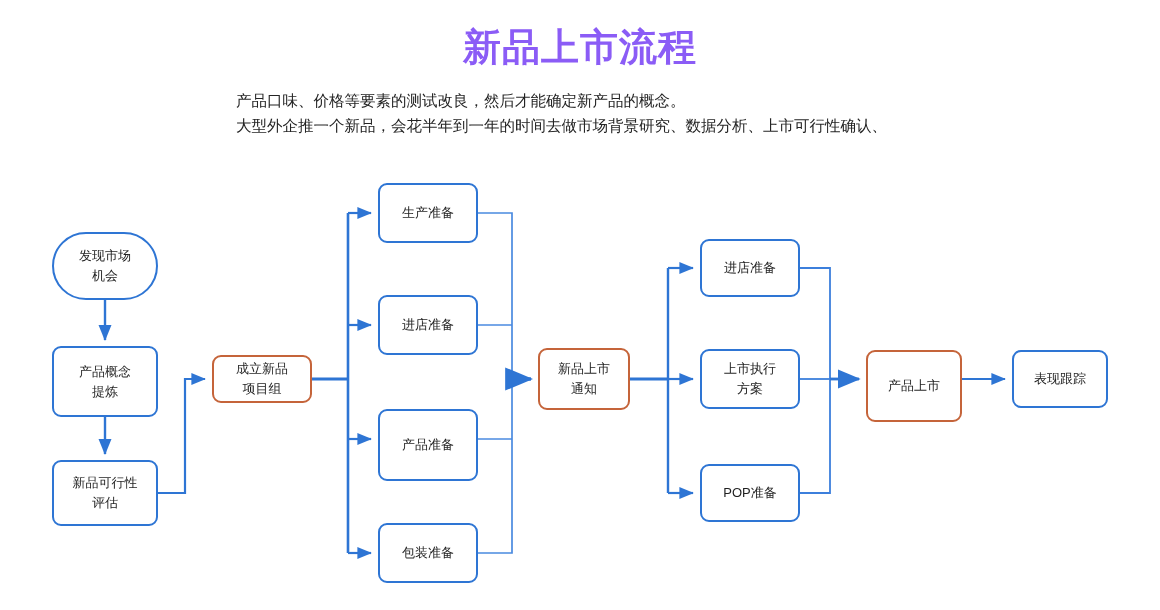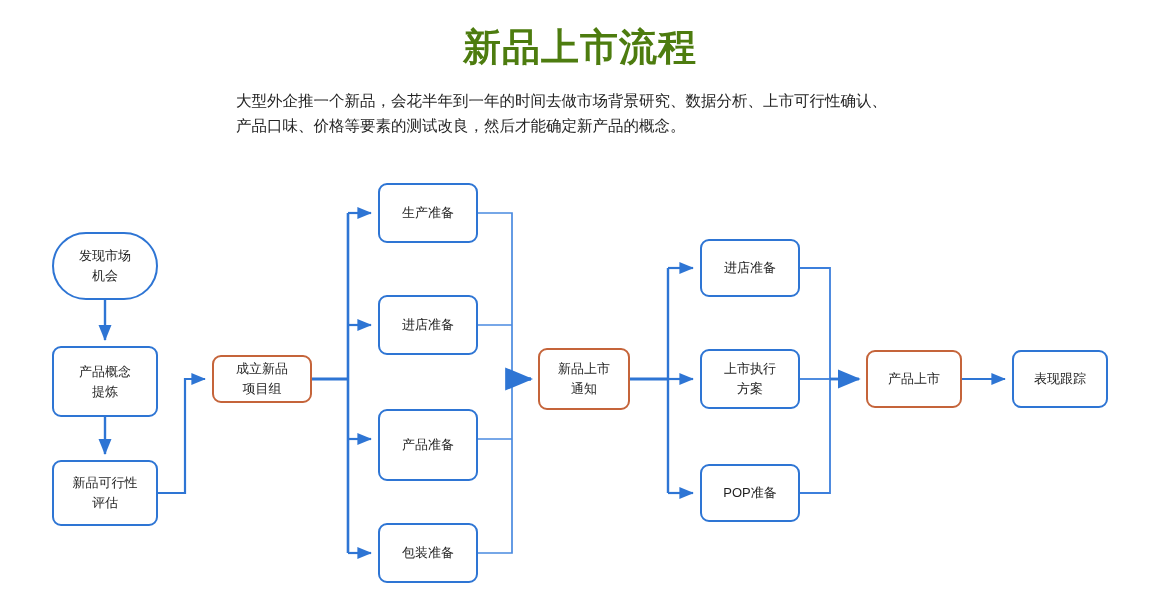--- a/index.html
+++ b/index.html
@@ -23,21 +23,21 @@
   }
   #title {
     position: absolute;
     left: 0;
     top: 22px;
     width: 1160px;
     text-align: center;
     font-size: 38px;
     font-weight: bold;
     letter-spacing: 1px;
-    color: #4d7c0f;
+    color: #8b5cf6;
     font-family: "Liberation Sans", "DejaVu Sans", sans-serif;
   }
   #subtitle {
     position: absolute;
     left: 236px;
     top: 88px;
     width: 720px;
     font-size: 15.5px;
     line-height: 25px;
     color: #242424;
@@ -114,22 +114,22 @@
     <path d="M800,493 L830,493 L830,379" stroke-width="1.8" stroke="#3C7FDC"></path>
     <path d="M830,379 L859,379" stroke-width="2.8" marker-end="url(#ahs)"></path>
 
     <path d="M962,379 L1005,379" stroke-width="2.2" marker-end="url(#ah)"></path>
   </g>
 </svg>
 
 <div id="title">新品上市流程</div>
 
 <div id="subtitle">
+  <span class="line">产品口味、价格等要素的测试改良，然后才能确定新产品的概念。</span>
   <span class="line">大型外企推一个新品，会花半年到一年的时间去做市场背景研究、数据分析、上市可行性确认、</span>
-  <span class="line">产品口味、价格等要素的测试改良，然后才能确定新产品的概念。</span>
 </div>
 
 <div id="nodes">
     <div class="node blue stadium" style="left: 52px; top: 232px; width: 106px; height: 68px;">
       <div>
         <span class="lbl">发现市场</span>
         <span class="lbl">机会</span>
       </div>
     </div>
     <div class="node blue rect" style="left: 52px; top: 346px; width: 106px; height: 71px;">
@@ -185,21 +185,21 @@
       <div>
         <span class="lbl">上市执行</span>
         <span class="lbl">方案</span>
       </div>
     </div>
     <div class="node blue rect" style="left: 700px; top: 464px; width: 100px; height: 58px;">
       <div>
         <span class="lbl">POP准备</span>
       </div>
     </div>
-    <div class="node orange rect" style="left: 866px; top: 350px; width: 96px; height: 58px;">
+    <div class="node orange rect" style="left: 866px; top: 350px; width: 96px; height: 72px;">
       <div>
         <span class="lbl">产品上市</span>
       </div>
     </div>
     <div class="node blue rect" style="left: 1012px; top: 350px; width: 96px; height: 58px;">
       <div>
         <span class="lbl">表现跟踪</span>
       </div>
     </div>
   </div>

